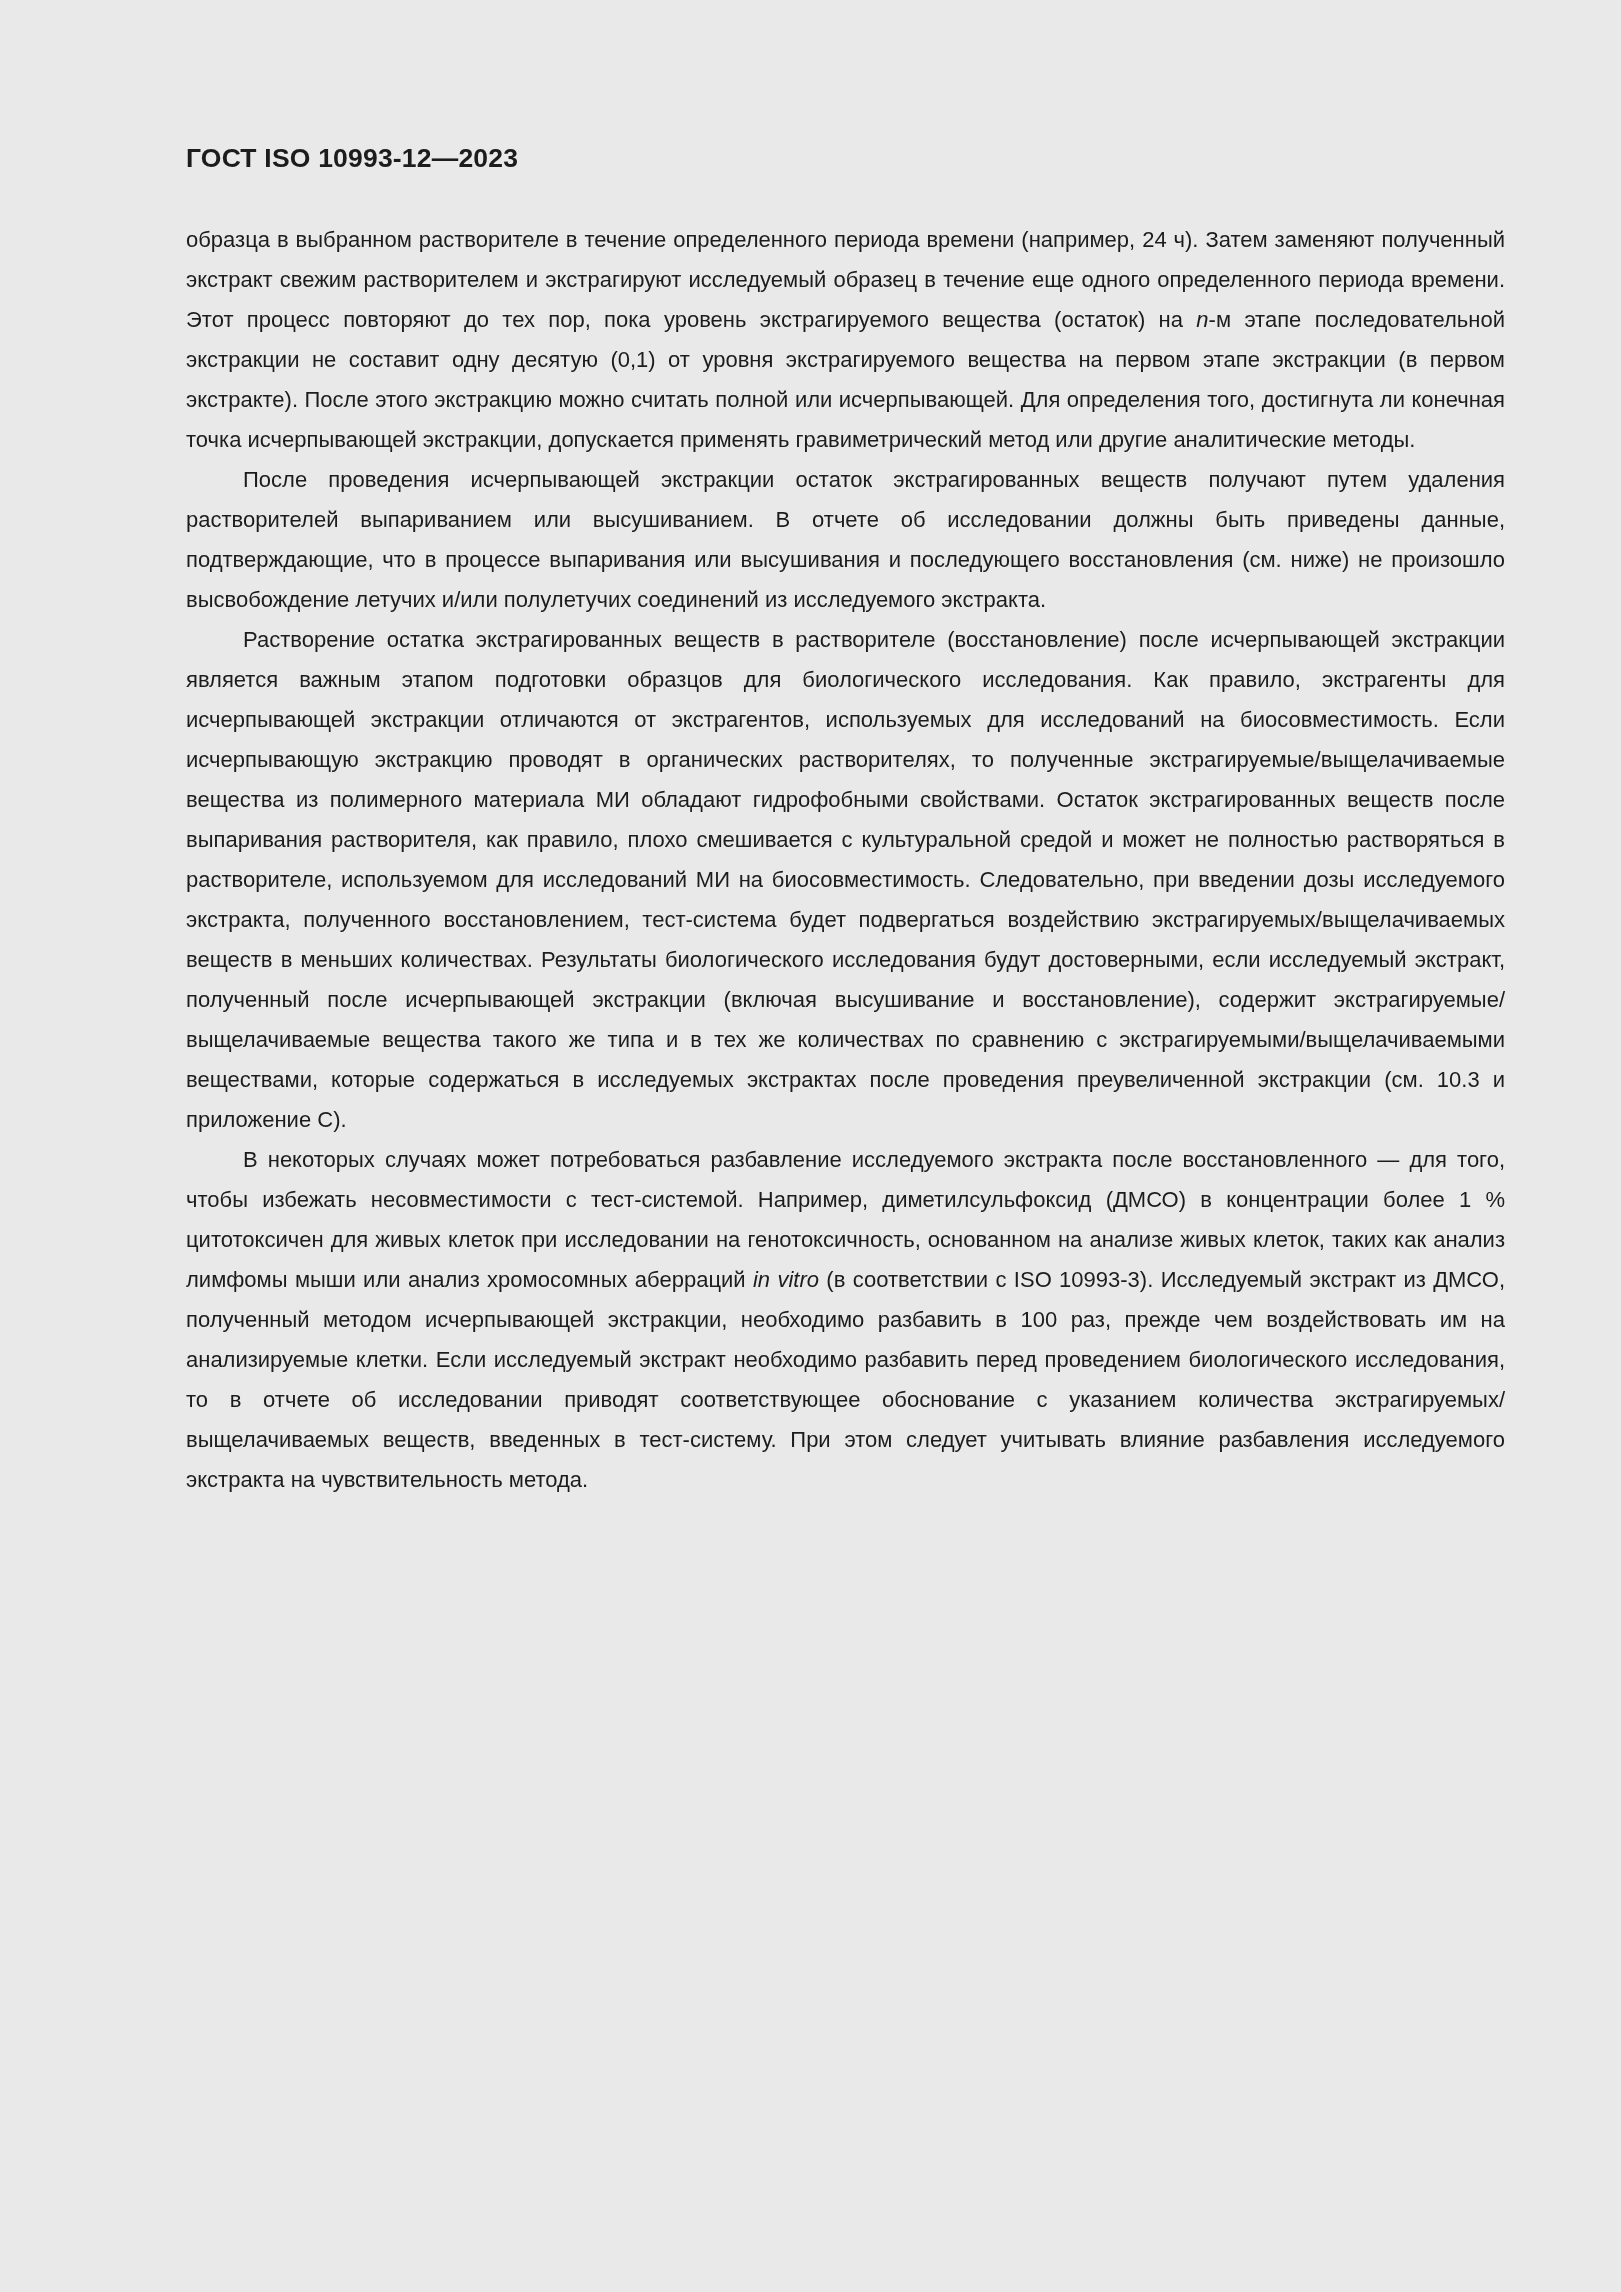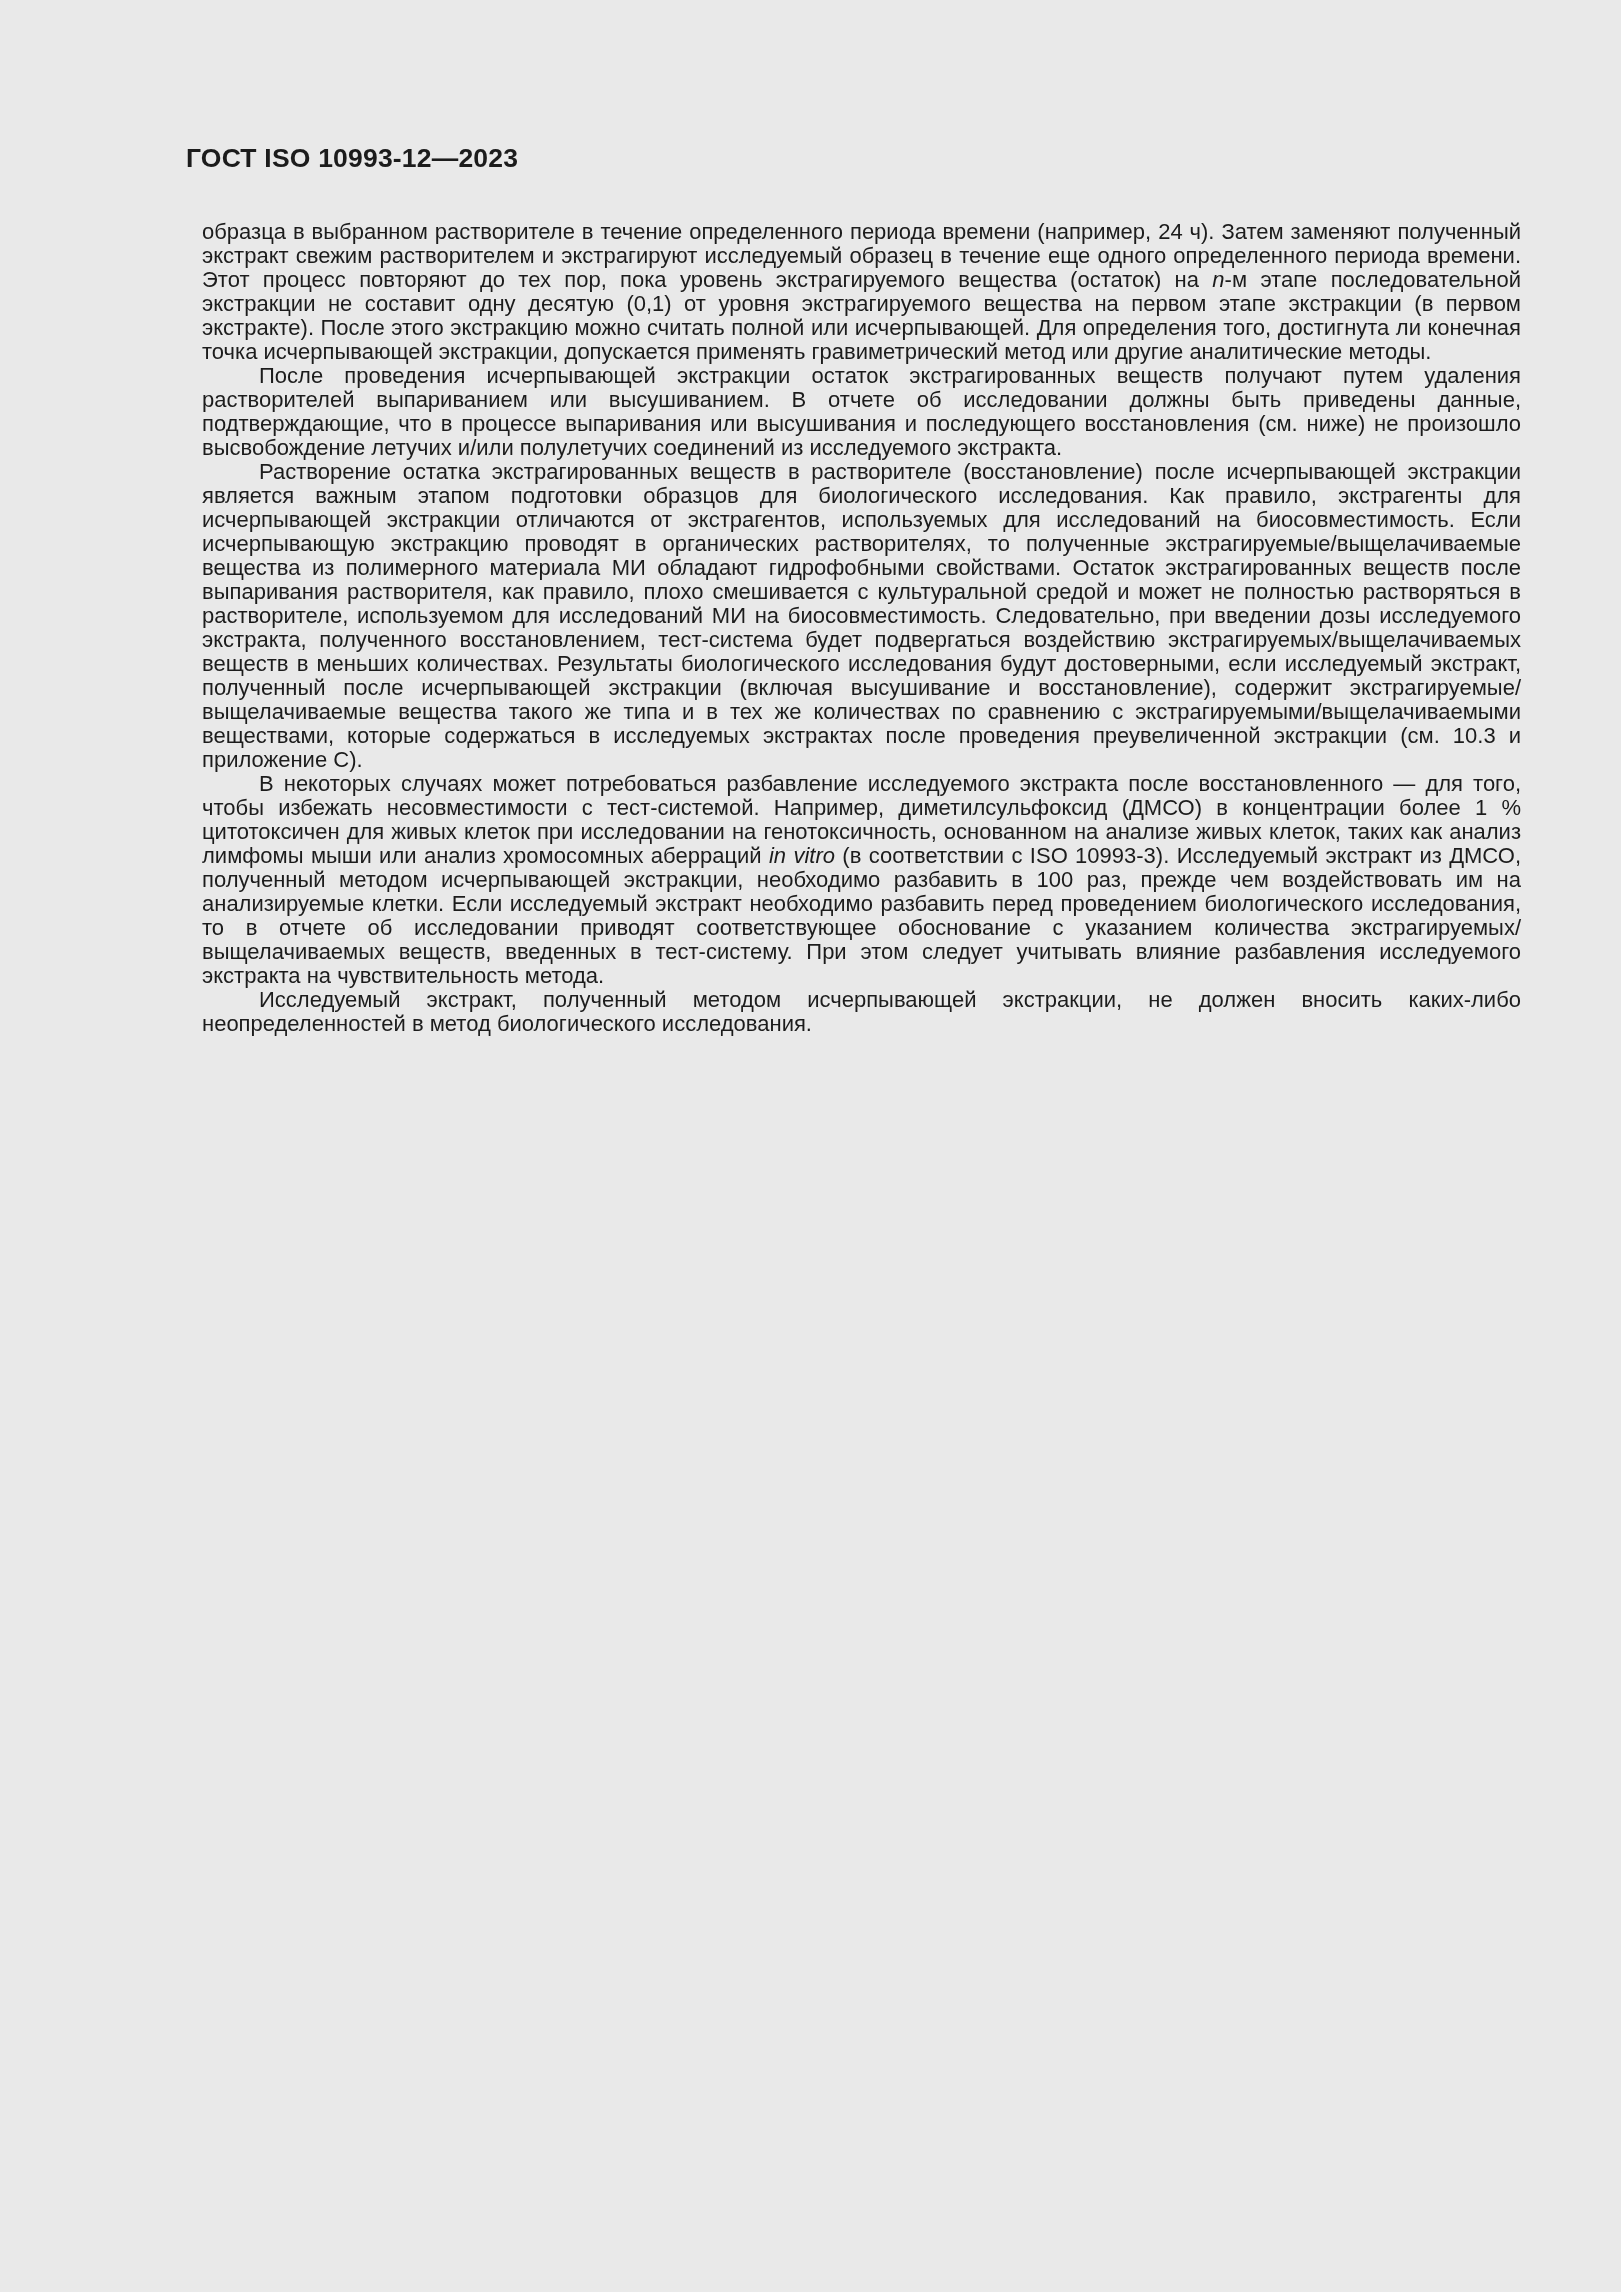--- a/index.html
+++ b/index.html
@@ -24,23 +24,22 @@
     font-size: 26.5px;
     font-weight: bold;
     letter-spacing: 0.2px;
   }
   .body-text {
     position: absolute;
     left: 186px;
     top: 220px;
     width: 1319px;
     font-size: 22px;
-    line-height: 24px;
+    line-height: 40px;
     text-align: justify;
-    margin-left: 16px;
   }
   .para {
     margin: 0;
     padding: 0;
   }
   .para.indent {
     text-indent: 57px;
   }
   .italic {
     font-style: italic;
@@ -56,18 +55,17 @@
 <body>
 
 <div class="page">
   <div class="running-header">ГОСТ ISO 10993-12—2023</div>
 
   <div class="body-text">
       <p class="para"><span>образца в выбранном растворителе в течение определенного периода времени (например, 24 ч). Затем заменяют полученный экстракт свежим растворителем и экстрагируют исследуемый образец в течение еще одного определенного периода времени. Этот процесс повторяют до тех пор, пока уровень экстрагируемого вещества (остаток) на </span><span class="italic">n</span><span>-м этапе последовательной экстракции не составит одну десятую (0,1) от уровня экстрагируемого вещества на первом этапе экстракции (в первом экстракте). После этого экстракцию можно считать полной или исчерпывающей. Для определения того, достигнута ли конечная точка исчерпывающей экстракции, допускается применять гравиметрический метод или другие аналитические методы.</span></p>
       <p class="para indent"><span>После проведения исчерпывающей экстракции остаток экстрагированных веществ получают путем удаления растворителей выпариванием или высушиванием. В отчете об исследовании должны быть приведены данные, подтверждающие, что в процессе выпаривания или высушивания и последующего восстановления (см. ниже) не произошло высвобождение летучих и/или полулетучих соединений из исследуемого экстракта.</span></p>
       <p class="para indent"><span>Растворение остатка экстрагированных веществ в растворителе (восстановление) после исчерпывающей экстракции является важным этапом подготовки образцов для биологического исследования. Как правило, экстрагенты для исчерпывающей экстракции отличаются от экстрагентов, используемых для исследований на биосовместимость. Если исчерпывающую экстракцию проводят в органических растворителях, то полученные экстрагируемые/выщелачиваемые вещества из полимерного материала МИ обладают гидрофобными свойствами. Остаток экстрагированных веществ после выпаривания растворителя, как правило, плохо смешивается с культуральной средой и может не полностью растворяться в растворителе, используемом для исследований МИ на биосовместимость. Следовательно, при введении дозы исследуемого экстракта, полученного восстановлением, тест-система будет подвергаться воздействию экстрагируемых/выщелачиваемых веществ в меньших количествах. Результаты биологического исследования будут достоверными, если исследуемый экстракт, полученный после исчерпывающей экстракции (включая высушивание и восстановление), содержит экстрагируемые/выщелачиваемые вещества такого же типа и в тех же количествах по сравнению с экстрагируемыми/выщелачиваемыми веществами, которые содержаться в исследуемых экстрактах после проведения преувеличенной экстракции (см. 10.3 и приложение С).</span></p>
       <p class="para indent"><span>В некоторых случаях может потребоваться разбавление исследуемого экстракта после восстановленного — для того, чтобы избежать несовместимости с тест-системой. Например, диметилсульфоксид (ДМСО) в концентрации более 1 % цитотоксичен для живых клеток при исследовании на генотоксичность, основанном на анализе живых клеток, таких как анализ лимфомы мыши или анализ хромосомных аберраций </span><span class="italic">in vitro</span><span> (в соответствии с ISO 10993-3). Исследуемый экстракт из ДМСО, полученный методом исчерпывающей экстракции, необходимо разбавить в 100 раз, прежде чем воздействовать им на анализируемые клетки. Если исследуемый экстракт необходимо разбавить перед проведением биологического исследования, то в отчете об исследовании приводят соответствующее обоснование с указанием количества экстрагируемых/выщелачиваемых веществ, введенных в тест-систему. При этом следует учитывать влияние разбавления исследуемого экстракта на чувствительность метода.</span></p>
-      <p class="para indent"><span>Исследуемый экстракт, полученный методом исчерпывающей экстракции, не должен вносить каких-либо неопределенностей в метод биологического исследования.</span></p>
     </div>
 
   <div class="page-number">18</div>
 </div>
 
 
 </body></html>

